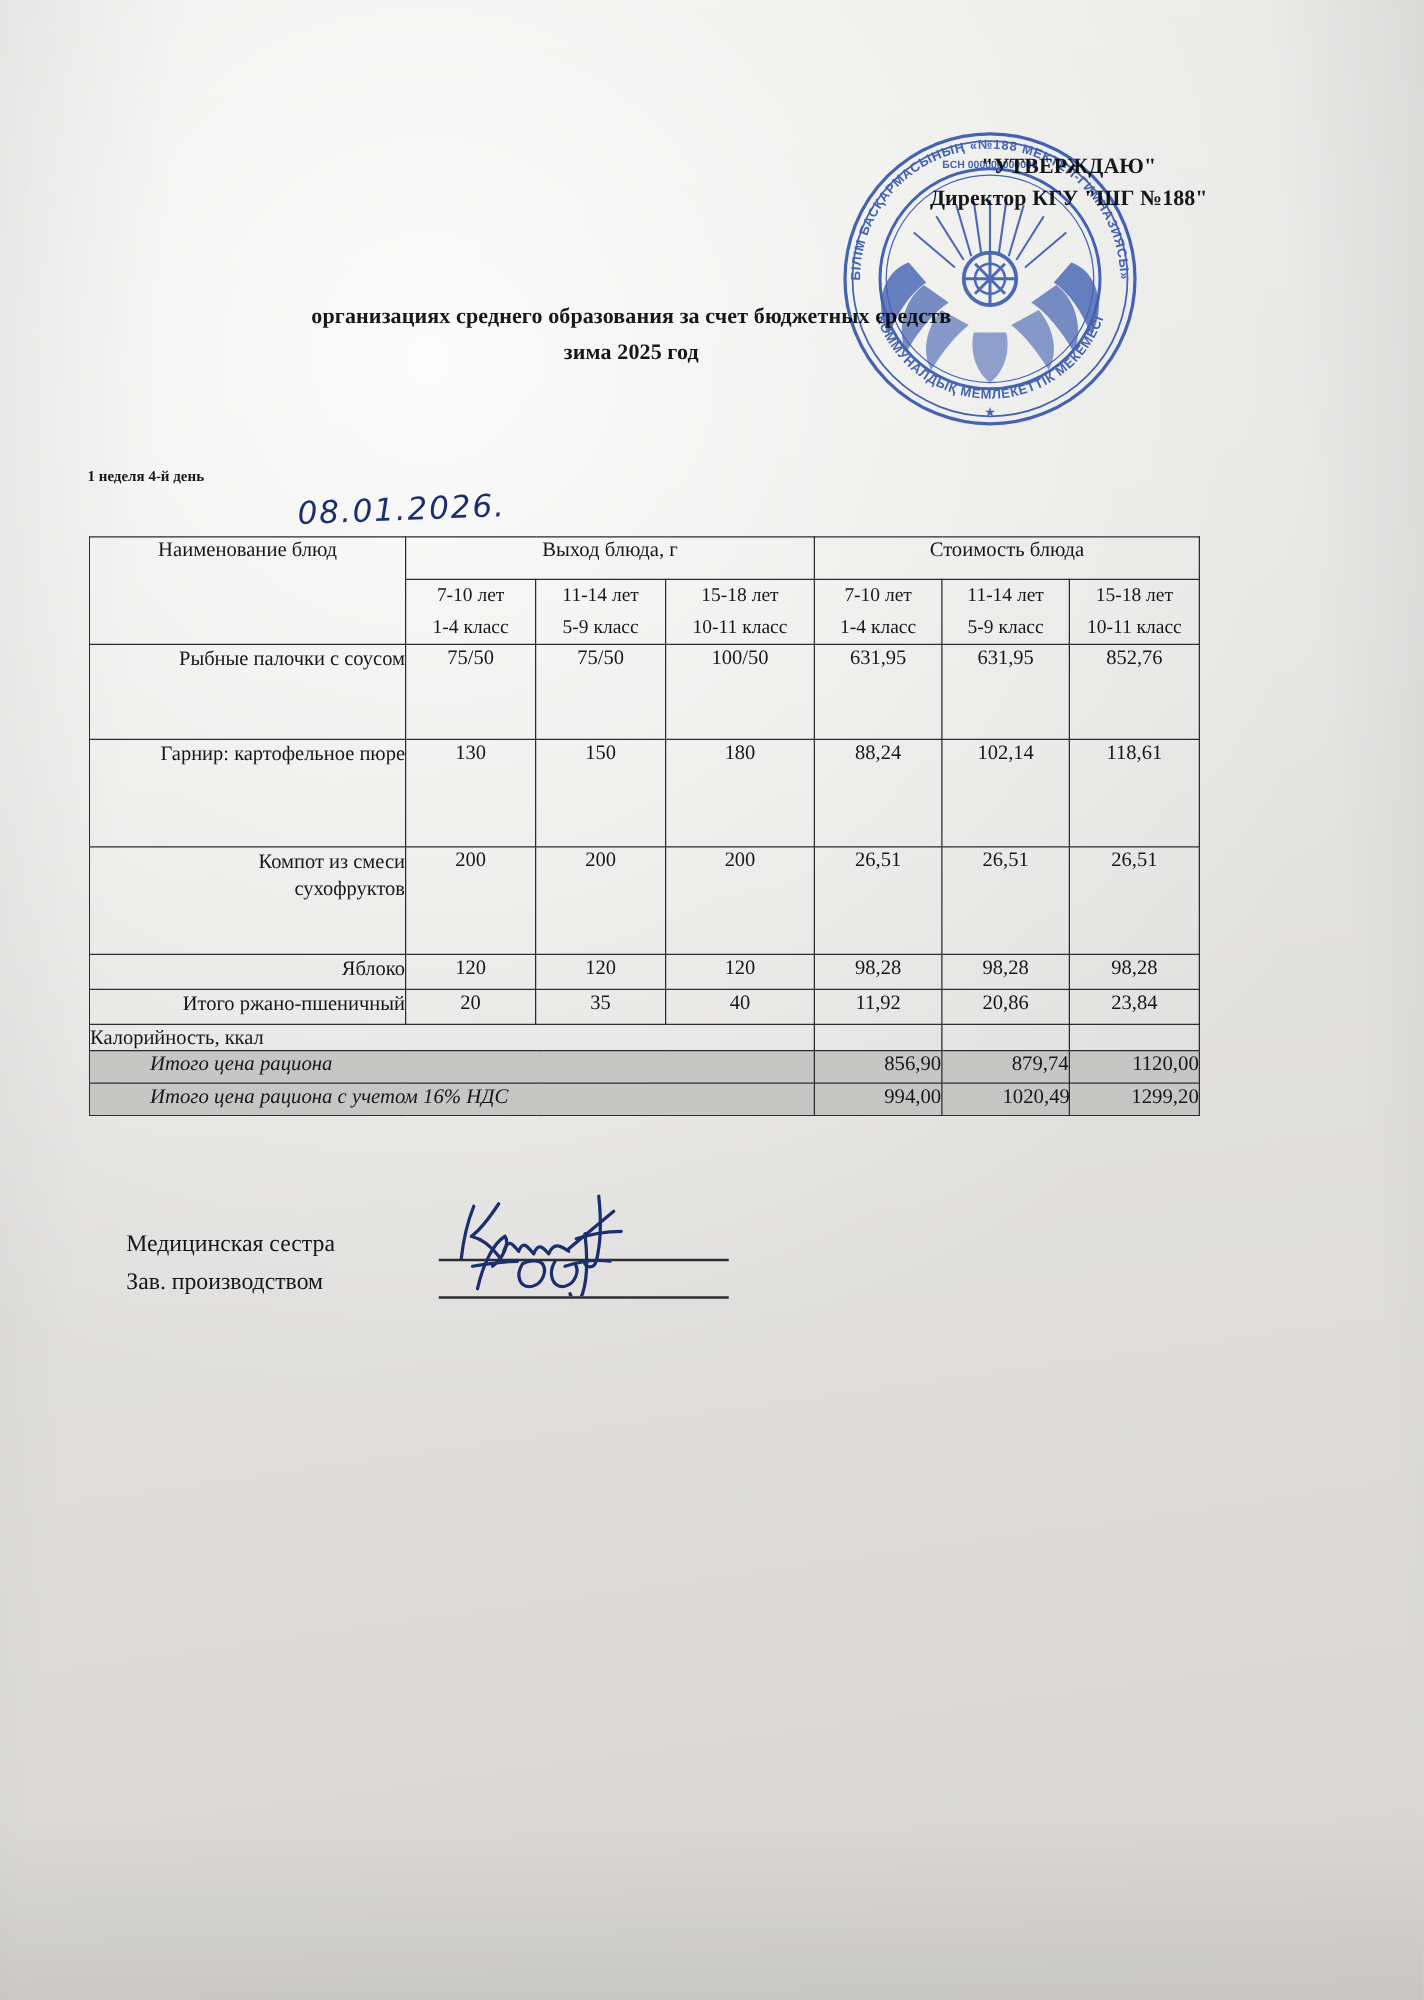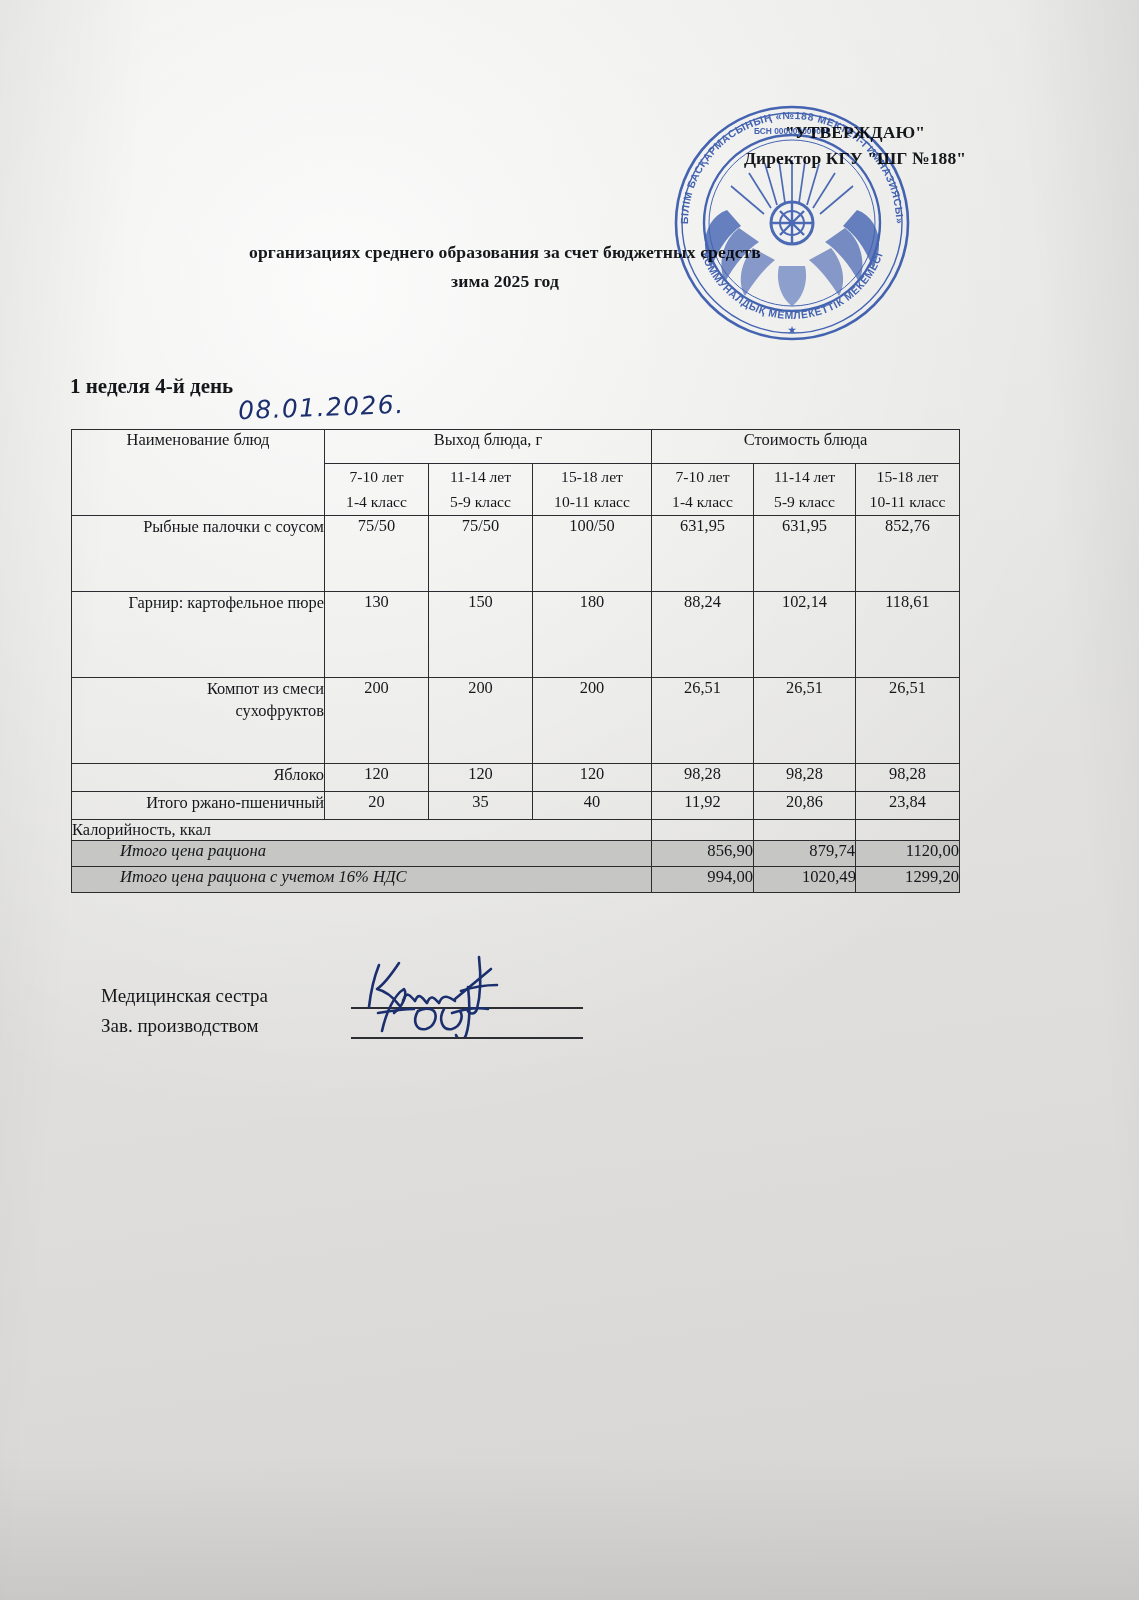--- a/index.html
+++ b/index.html
@@ -93,21 +93,21 @@
     line-height: 1.62;
     letter-spacing: .1px;
   }
 
   
   .weekday {
     position: absolute;
     left: 70px;
     top: 374px;
     font-weight: bold;
-    font-size: 21px;
+    font-size: 12px;
     text-align: right;
   }
   .handdate {
     position: absolute;
     left: 238px;
     top: 393px;
     font-family: "DejaVu Sans", sans-serif;
     font-size: 25px;
     color: #1b2f6e;
     transform: rotate(-2.2deg);

